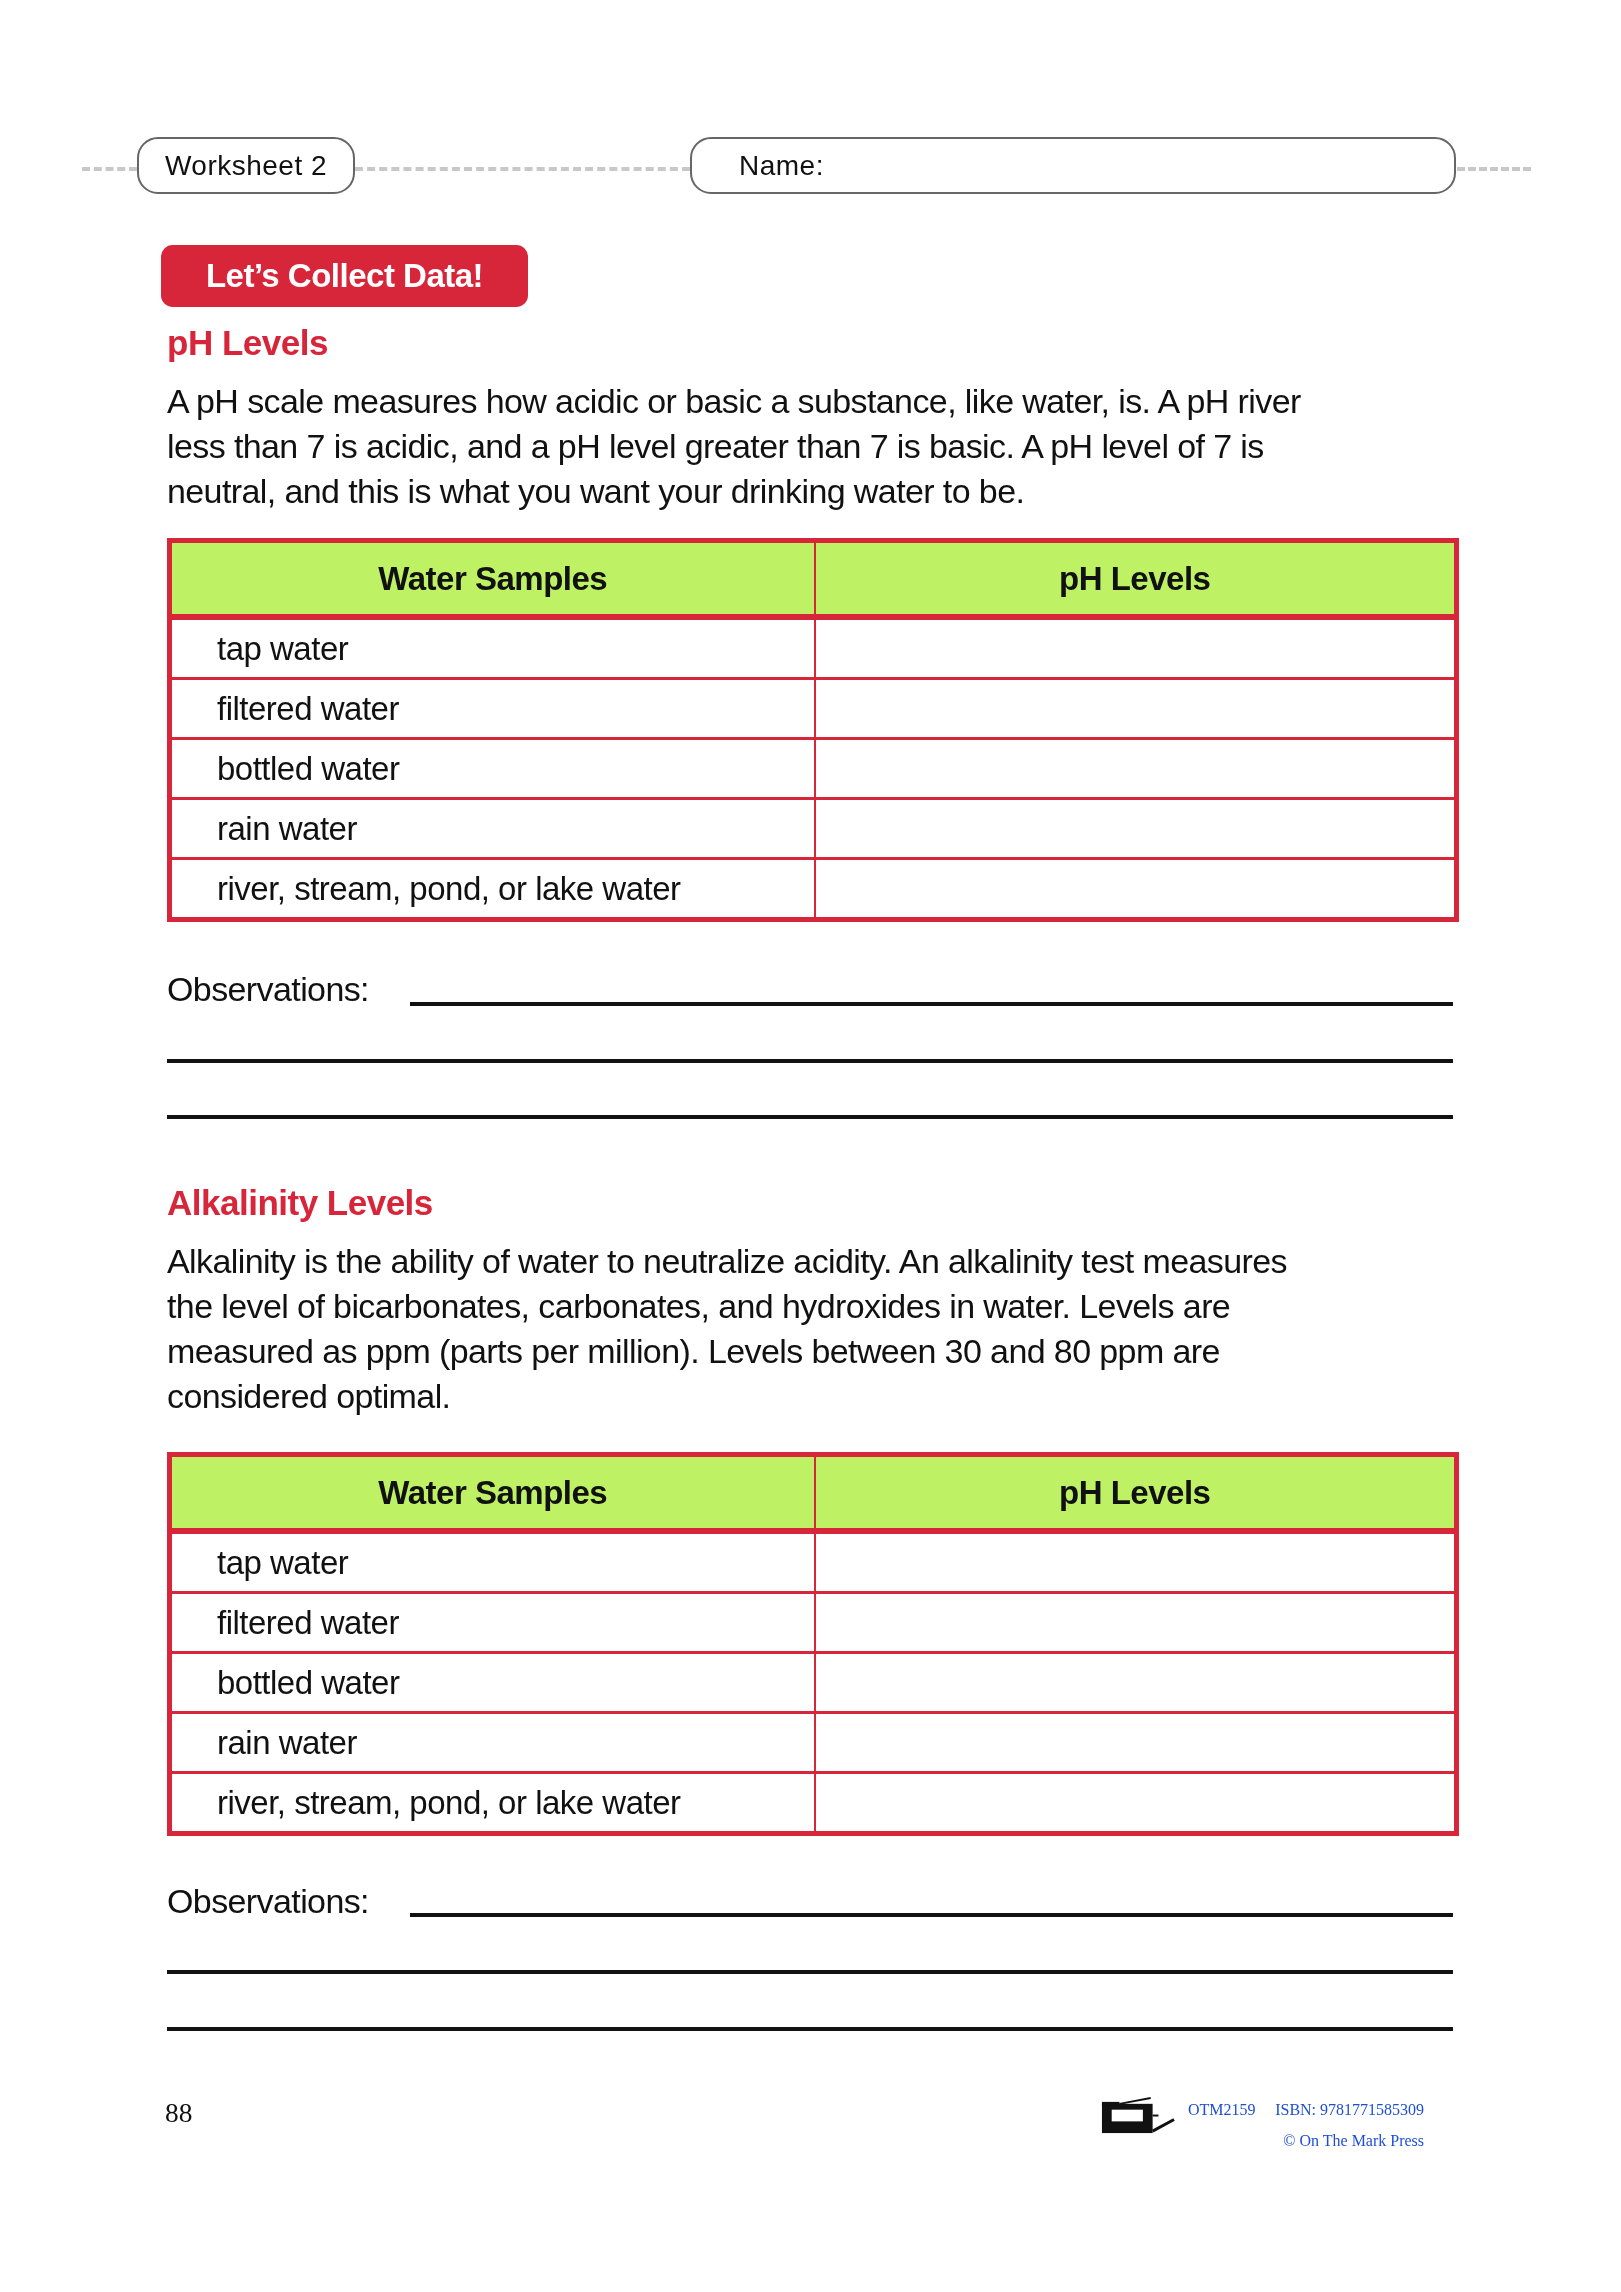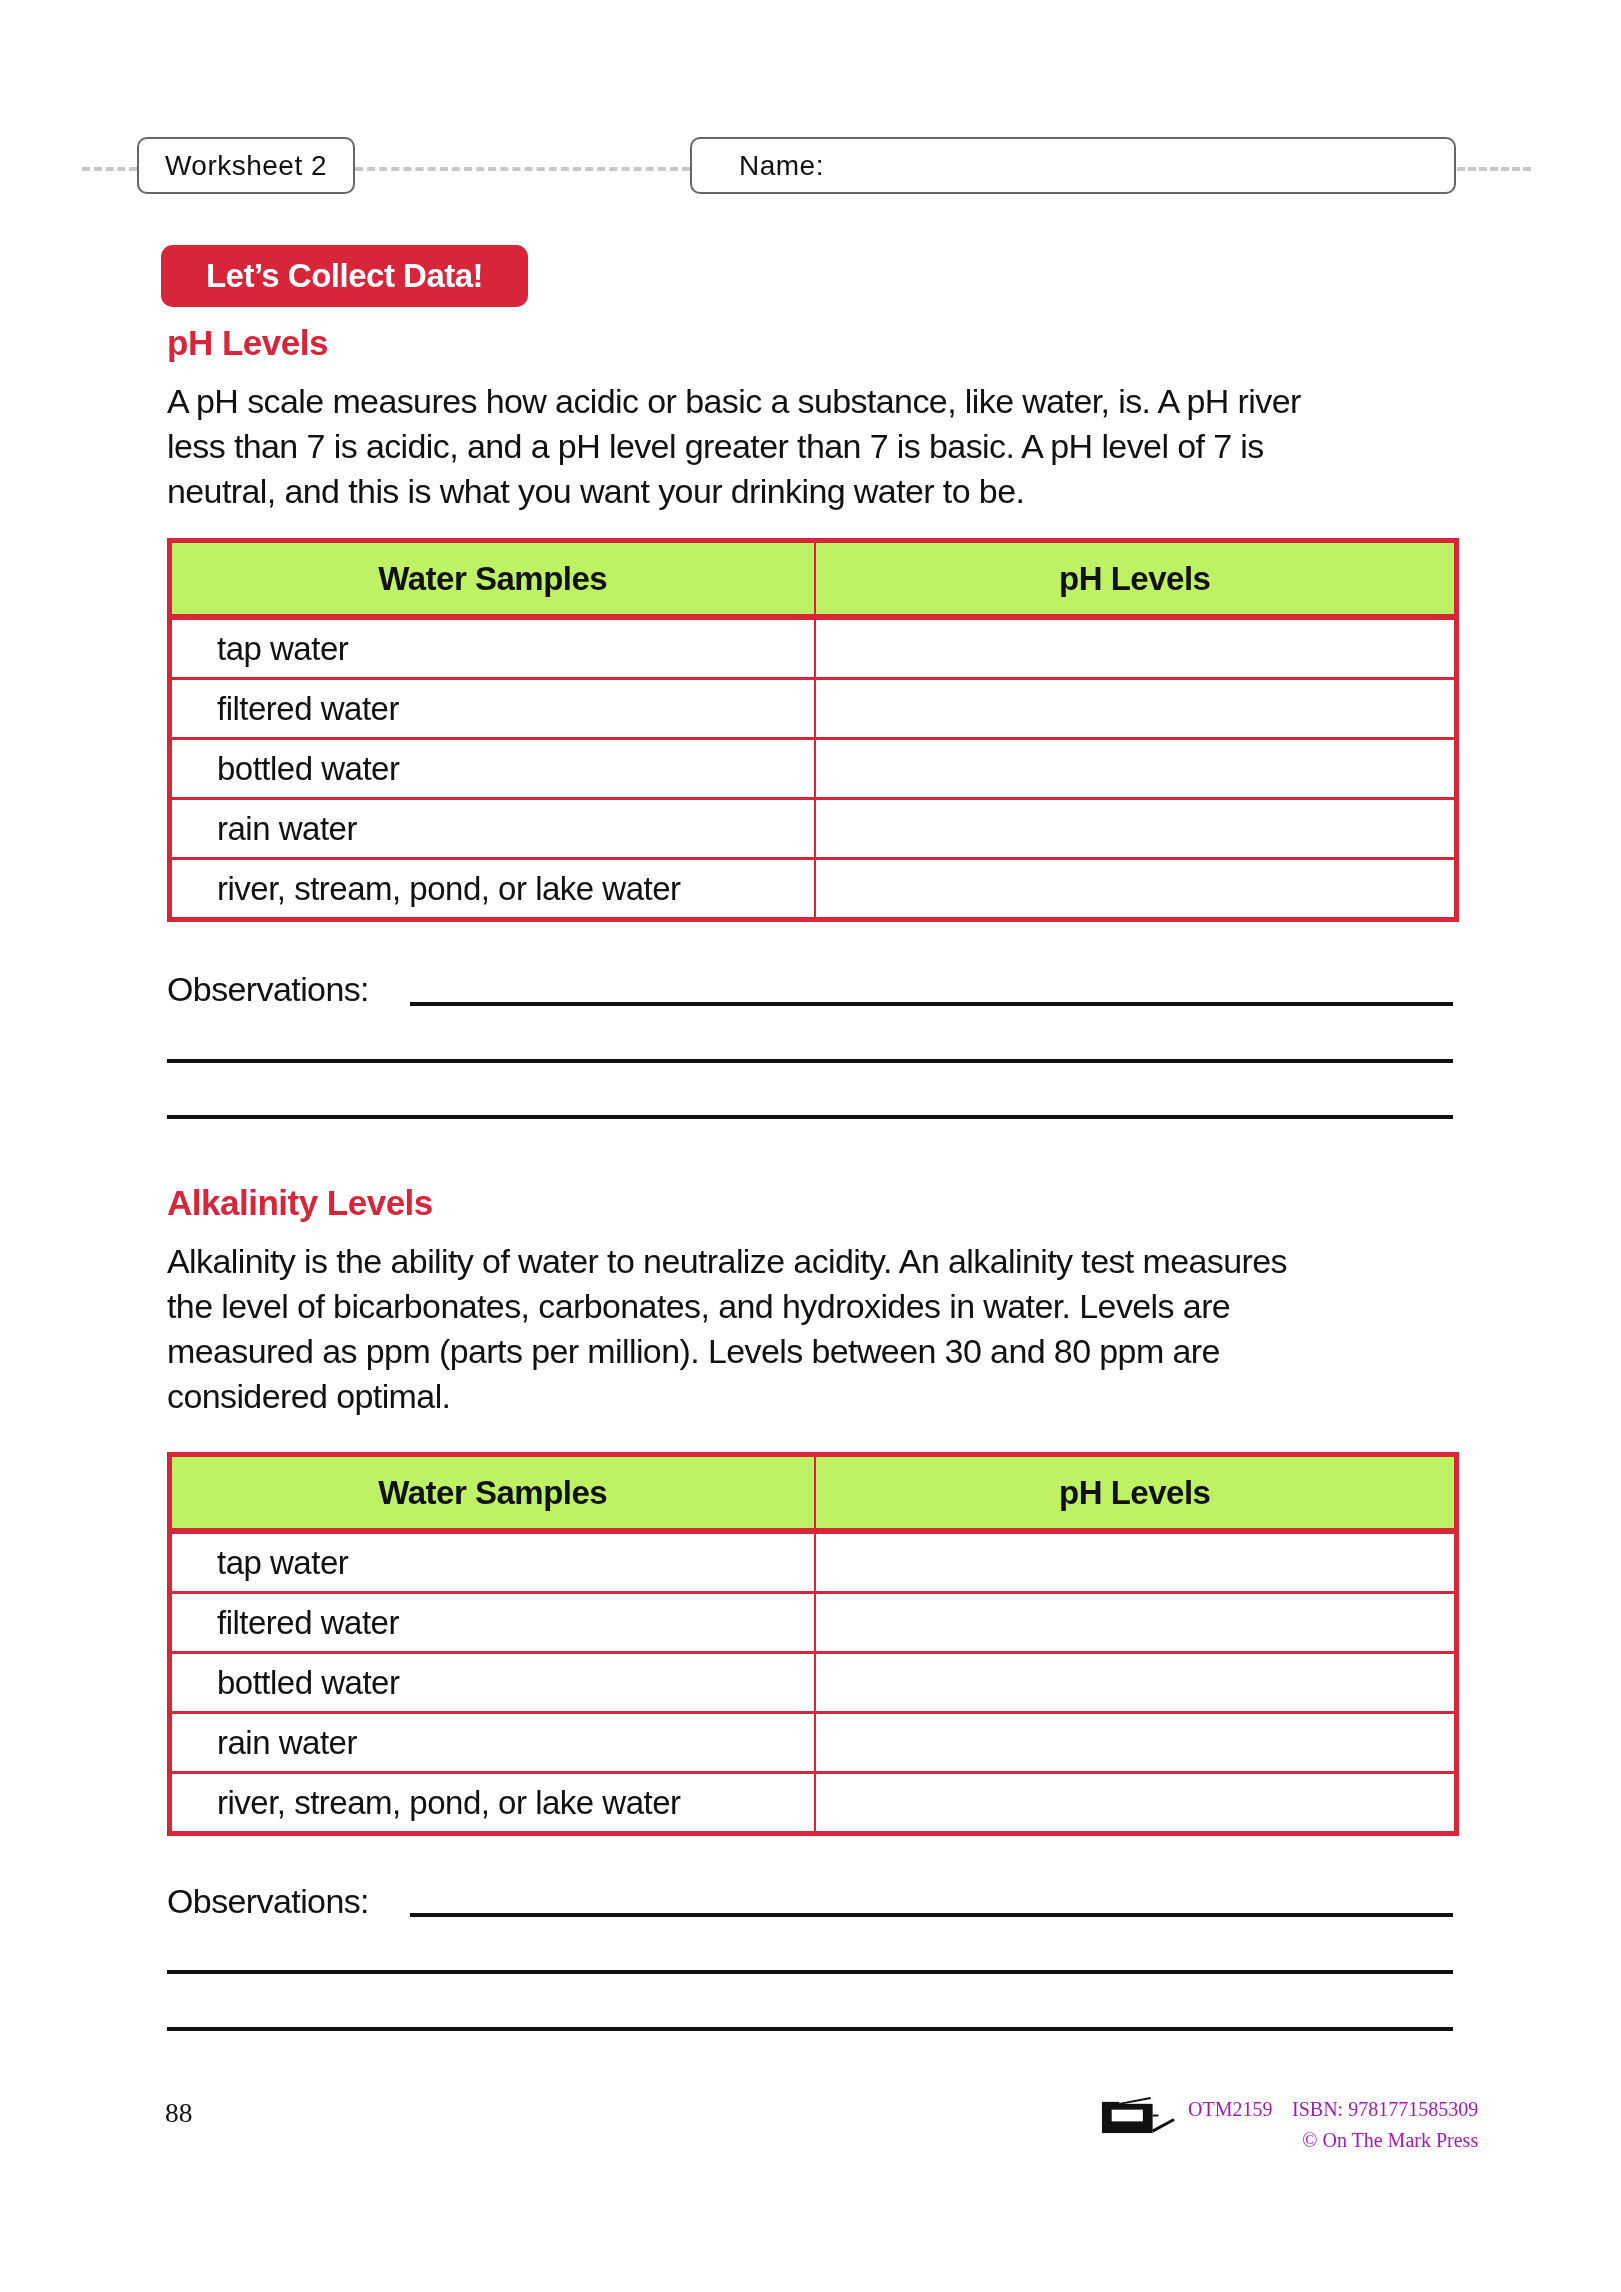--- a/index.html
+++ b/index.html
@@ -2,21 +2,21 @@
 <html><head>
 <meta charset="utf-8">
 <style>
   html, body { margin: 0; padding: 0; background: #ffffff; }
   body { width: 1621px; height: 2293px; position: relative; overflow: hidden;
          font-family: "Liberation Sans", "DejaVu Sans", sans-serif; color: #111; }
   .abs { position: absolute; }
 
   
   .dash { position: absolute; top: 167px; height: 0; border-top: 4.9px dashed #c8c8c8; }
-  .hbox { position: absolute; top: 137px; height: 57px; border: 2.9px solid #666; border-radius: 10px;
+  .hbox { position: absolute; top: 137px; height: 57px; border: 2.9px solid #666; border-radius: 21px;
           background: #fff; box-sizing: border-box; display: flex; align-items: center;
           font-size: 28px; color: #111; letter-spacing: 0.5px; }
   .ws-box { left: 137px; width: 218px; justify-content: center; }
   .name-box { left: 690px; width: 766px; padding-left: 47px; }
 
   .banner { position: absolute; left: 145px; top: 245px; width: 367px; height: 62px;
             background: #d7263a; border-radius: 11.8px; color: #fff; font-weight: bold;
             font-size: 33px; display: flex; align-items: center; justify-content: center;
             letter-spacing: -0.5px; margin-left: 16px; }
 
@@ -34,21 +34,21 @@
                   font-size: 33px; padding: 0 12px 0 45px; letter-spacing: -0.5px; }
   table.data td.val { padding: 0; }
   table.data col.c1 { width: 645px; }
 
   .obs-label { position: absolute; left: 167px; font-size: 34px; letter-spacing: -0.6px; }
   .obs-line { position: absolute; height: 3.9px; background: #111; }
 
   .page-num { position: absolute; left: 165px; top: 2098px; font-family: "Liberation Serif", serif;
               font-size: 27.4px; color: #111; }
   .footer-r { position: absolute; left: 1188px; top: 2099px; font-family: "Liberation Serif", serif;
-              font-size: 20px; color: #a21caf; line-height: 21.6px; }
+              font-size: 16px; color: #1d4ed8; line-height: 21.6px; }
   .footer-r .row1 span { margin-right: 19.6px; }
   .footer-r .row2 { text-align: right; margin-top: 9px; }
 </style>
 </head>
 <body>
 
 <div class="dash" style="left:82px; width:55px;"></div>
 <div class="dash" style="left:355px; width:335px;"></div>
 <div class="dash" style="left:1457px; width:74px;"></div>
 

